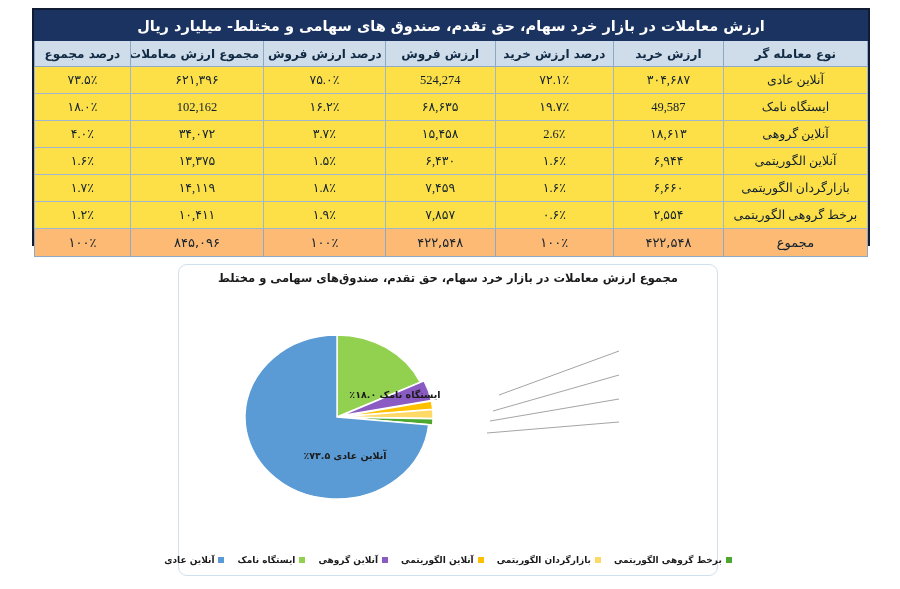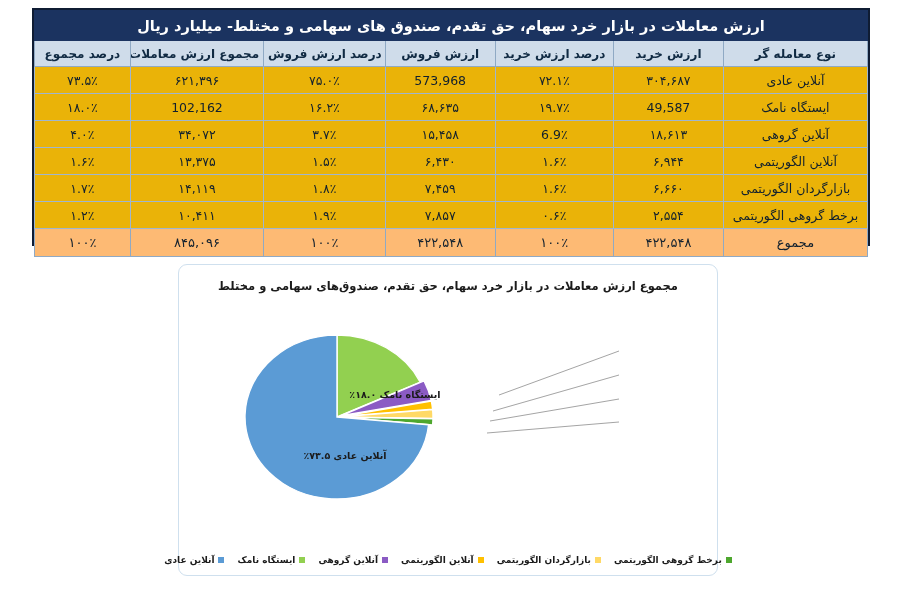--- a/index.html
+++ b/index.html
@@ -55,21 +55,21 @@
     letter-spacing: .1px;
   }
   tr.head-row th {
     background: #cfdcea;
     color: #102a43;
     font-weight: bold;
     font-size: 12px;
     height: 25px;
     border: 1px solid #8fa9c4;
   }
-  tr.body-row td { height: 26px; background: #eab308; }
+  tr.body-row td { height: 26px; background: #fde047; font-family: Liberation Serif, serif; }
   tr.body-row td.namecol { font-size: 12.5px; }
   tr.total-row td {
     background: #fdba74;
     font-weight: normal;
     height: 27px;
     font-size: 13px;
     border: 1px solid #8fa9c4;
   }
 
   
@@ -79,21 +79,21 @@
     top: 264px;
     width: 540px;
     height: 312px;
     background: #ffffff;
     border: 1px solid #cfe0ee;
     border-radius: 9px;
     box-sizing: border-box;
   }
   .chart-title {
     position: absolute;
-    top: 14px;
+    top: 6px;
     left: 0;
     width: 100%;
     text-align: center;
     font-size: 11.5px;
     font-weight: bold;
     color: #1b1b1b;
     direction: rtl;
   }
   .pie-area {
     position: absolute;
@@ -189,38 +189,38 @@
           <th>درصد ارزش فروش</th>
           <th>مجموع ارزش معاملات</th>
           <th>درصد مجموع</th>
         </tr>
       </thead>
       <tbody>
         <tr class="body-row">
           <td class="namecol">آنلاین عادی</td>
           <td>۳۰۴,۶۸۷</td>
           <td>۷۲.۱٪</td>
-          <td>573,968</td>
+          <td>524,274</td>
           <td>۷۵.۰٪</td>
           <td>۶۲۱,۳۹۶</td>
           <td>۷۳.۵٪</td>
         </tr>
         <tr class="body-row">
           <td class="namecol">ایستگاه نامک</td>
           <td>49,587</td>
           <td>۱۹.۷٪</td>
           <td>۶۸,۶۳۵</td>
           <td>۱۶.۲٪</td>
           <td>102,162</td>
           <td>۱۸.۰٪</td>
         </tr>
         <tr class="body-row">
           <td class="namecol">آنلاین گروهی</td>
           <td>۱۸,۶۱۳</td>
-          <td>6.9٪</td>
+          <td>2.6٪</td>
           <td>۱۵,۴۵۸</td>
           <td>۳.۷٪</td>
           <td>۳۴,۰۷۲</td>
           <td>۴.۰٪</td>
         </tr>
         <tr class="body-row">
           <td class="namecol">آنلاین الگوریتمی</td>
           <td>۶,۹۴۴</td>
           <td>۱.۶٪</td>
           <td>۶,۴۳۰</td>

